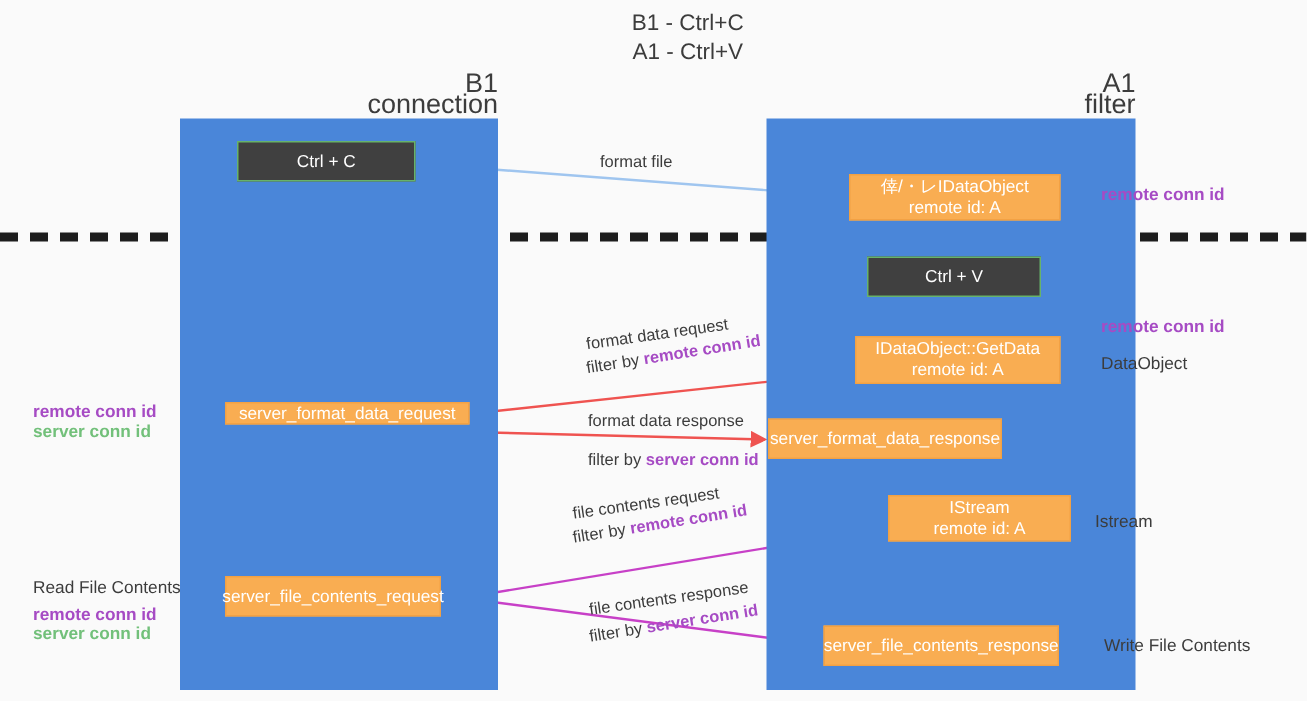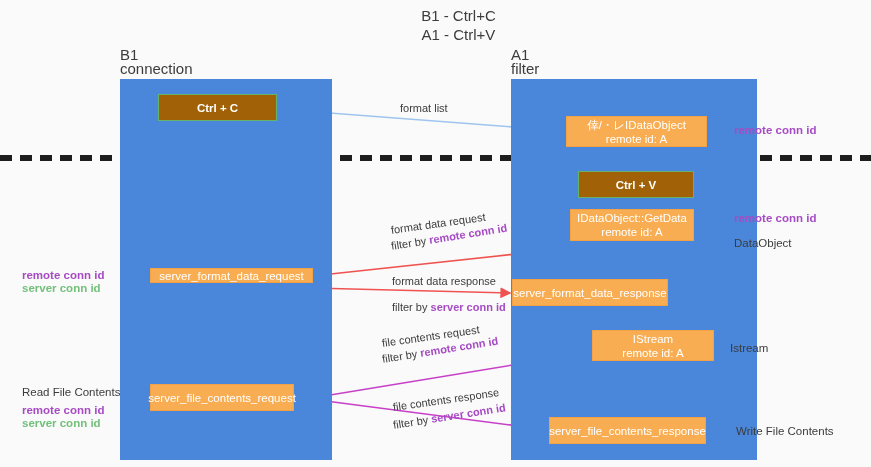--- a/index.html
+++ b/index.html
@@ -30,22 +30,22 @@
     text-align: center;
     font-size: 15px;
     line-height: 19px;
     color: #3c3c3c;
     white-space: pre-line;
     padding-left: 23px;
   }
 
   
   .col-header {
-    text-align: left;
-    font-size: 15px;
+    text-align: right;
+    font-size: 18px;
     line-height: 14px;
     color: #3c3c3c;
     white-space: pre-line;
   }
   #header-b1 { left: 120px; top: 48px; width: 212px; }
   #header-a1 { left: 511px; top: 48px; width: 246px; }
 
   
   .lane {
     background: #4a86d9;
@@ -70,21 +70,21 @@
     flex-direction: column;
     align-items: center;
     justify-content: center;
     text-align: center;
     color: #ffffff;
     font-size: 11.5px;
     line-height: 14px;
     white-space: pre-line;
     padding: 2px 4px;
   }
-  .node.green  { background: #a16207; border: 1px solid #67b36a; font-weight: bold; }
+  .node.green  { background: #404040; border: 1px solid #67b36a; }
   .node.orange { background: #f9ad52; border: 1px solid #f2a144; }
 
   
   .side-label {
     font-size: 11.5px;
     line-height: 14px;
     color: #3c3c3c;
     white-space: pre-line;
   }
   .key-purple { color: #a64bc4; font-weight: bold; }
@@ -151,35 +151,35 @@
 <div class="abs lane" id="lane-b1"></div>
 <div class="abs lane" id="lane-a1"></div>
 
 <div class="abs node green" style="left:158px; top:94px; width:119px; height:27px;">Ctrl + C</div>
 
 <div class="abs node orange" style="left:566px; top:116px; width:141px; height:31px;">倖/・レIDataObject
 remote id: A</div>
 
 <div class="abs node green" style="left:578px; top:171px; width:116px; height:27px;">Ctrl + V</div>
 
-<div class="abs node orange" style="left:570px; top:209px; width:124px; height:32px;">IDataObject::GetData
+<div class="abs node orange" style="left:570px; top:224px; width:137px; height:32px;">IDataObject::GetData
 remote id: A</div>
 
 <div class="abs node orange" style="left:150px; top:268px; width:163px; height:15px;">server_format_data_request</div>
 
 <div class="abs node orange" style="left:512px; top:279px; width:156px; height:27px;">server_format_data_response</div>
 
 <div class="abs node orange" style="left:592px; top:330px; width:122px; height:31px;">IStream
 remote id: A</div>
 
 <div class="abs node orange" style="left:150px; top:384px; width:144px; height:27px;">server_file_contents_request</div>
 
 <div class="abs node orange" style="left:549px; top:417px; width:157px; height:27px;text-align:right;">server_file_contents_response</div>
 
-<div class="abs edge-label" style="left:400px; top:101px;">format list</div>
+<div class="abs edge-label" style="left:400px; top:101px;">format file</div>
 
 <div class="abs" style="left:390px; top:223px;">
   <div class="edge-label rot-up">
     <span>format data request</span>
   </div>
   <div class="edge-label rot-up-strong" style="margin-top:2px;">
     <span>filter by </span><span class="key-purple">remote conn id</span>
   </div>
 </div>
 

